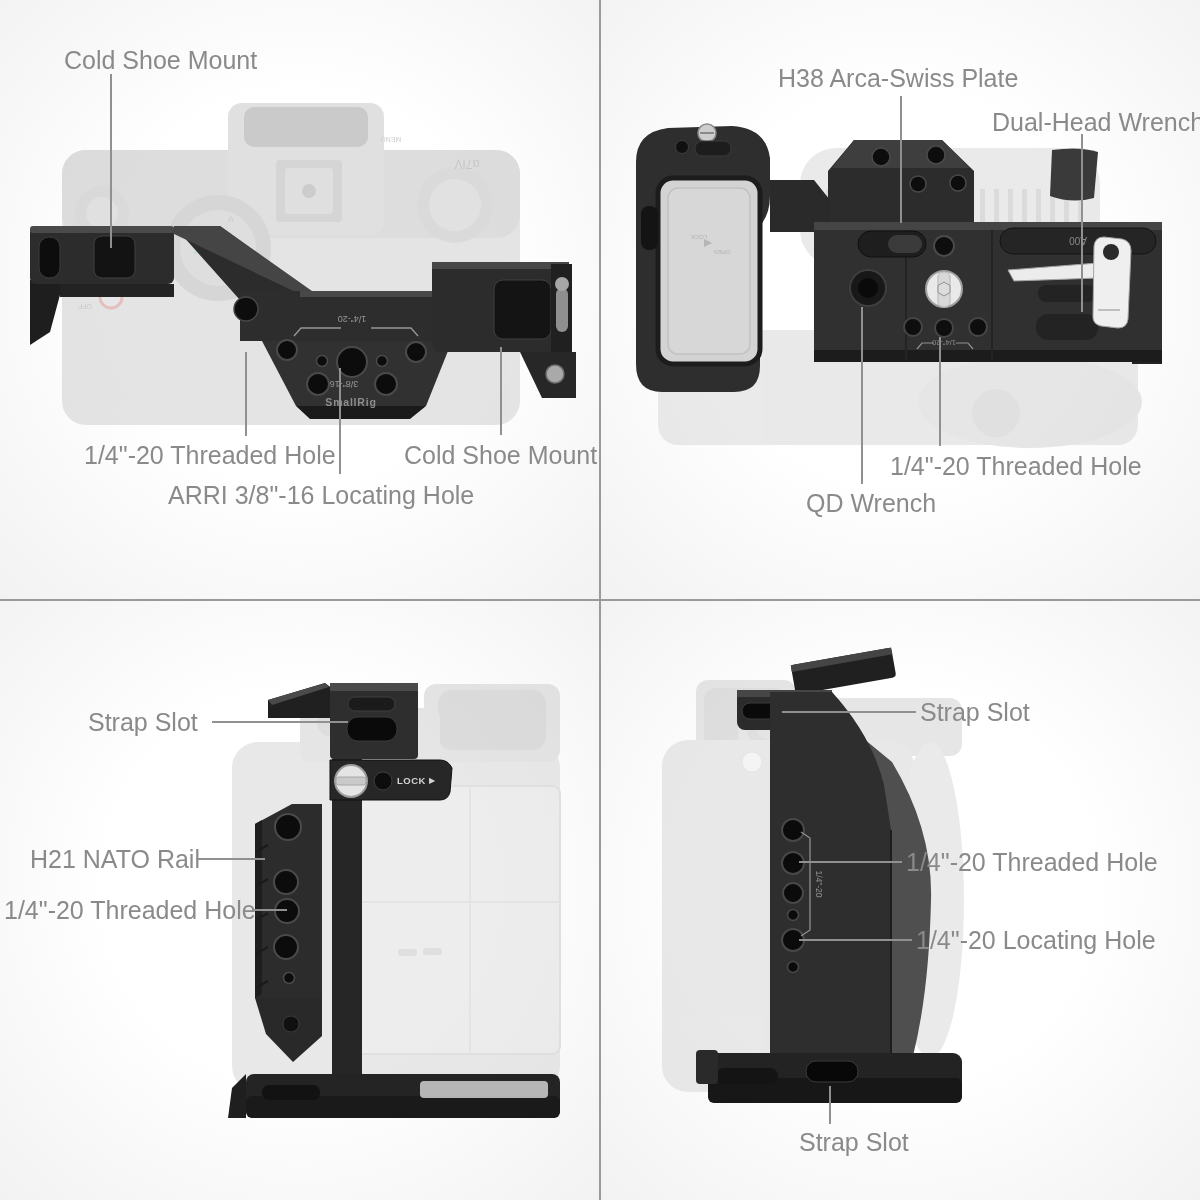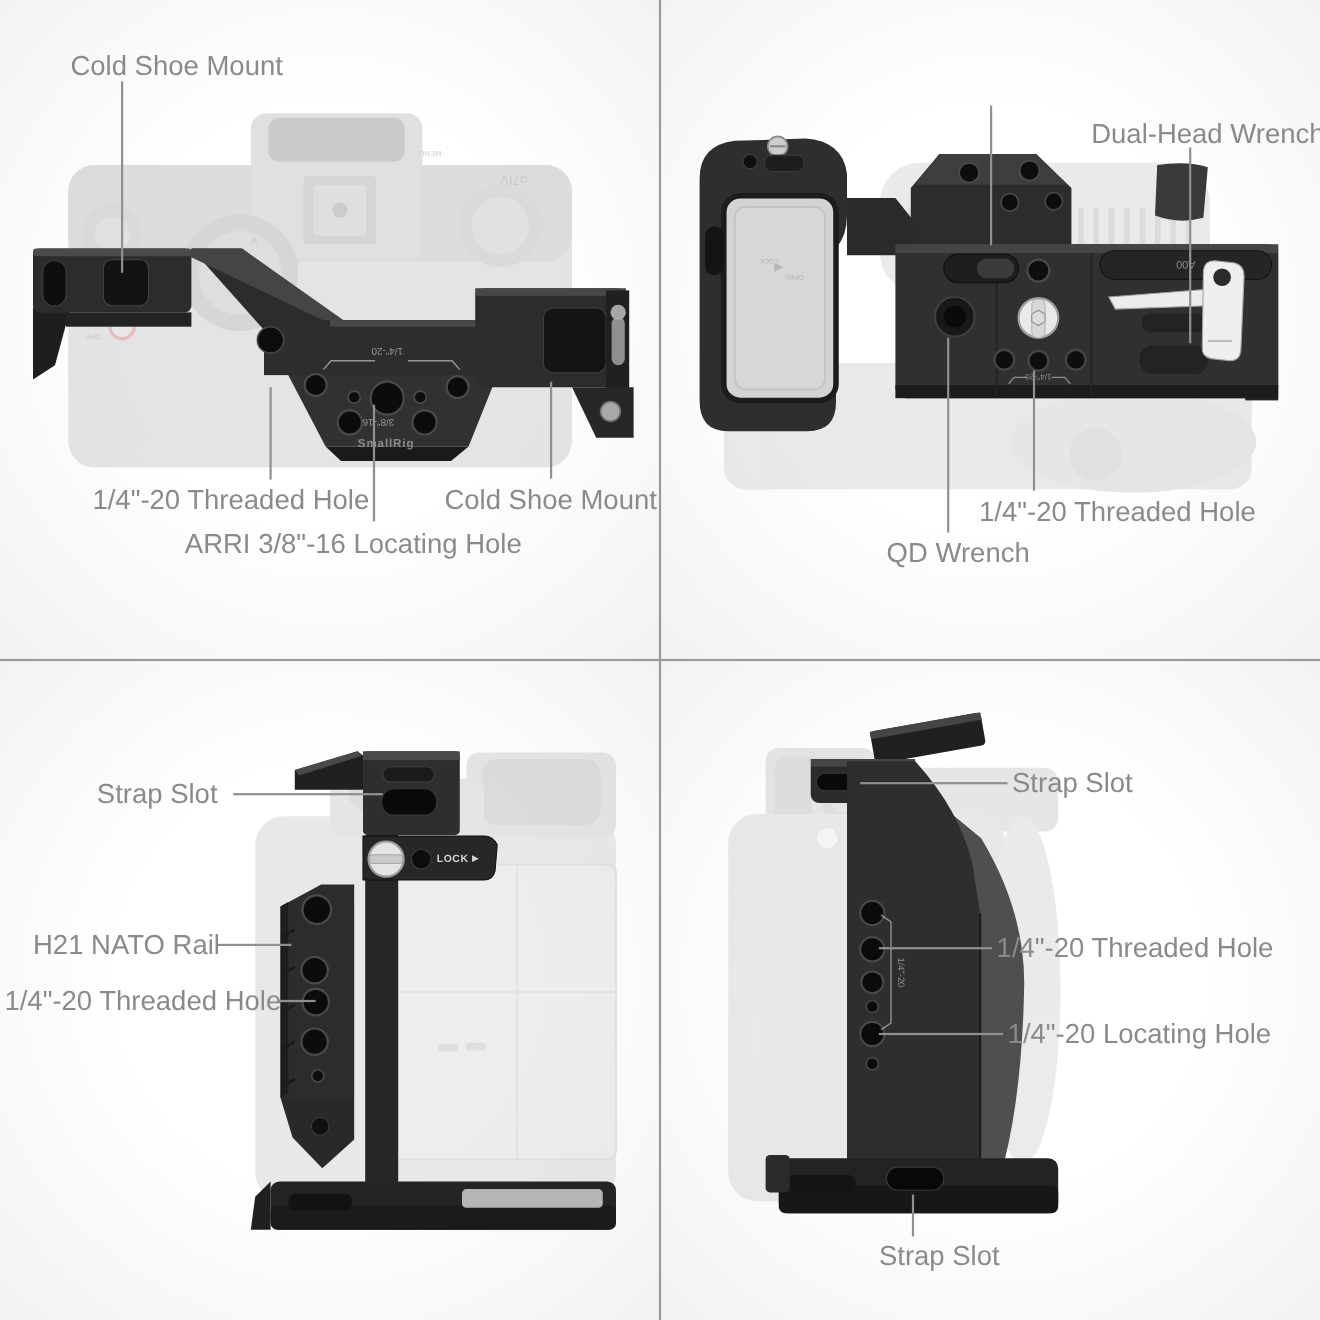--- a/index.html
+++ b/index.html
@@ -249,20 +249,21 @@
 
   <div class="callout" style="left:64px;top:46px">Cold Shoe Mount</div>
   <div class="leader-v" style="left:110px;top:74px;height:174px"></div>
   <div class="callout" style="left:84px;top:441px">1/4"-20 Threaded Hole</div>
   <div class="leader-v" style="left:245px;top:352px;height:84px"></div>
   <div class="callout" style="left:404px;top:441px">Cold Shoe Mount</div>
   <div class="leader-v" style="left:500px;top:347px;height:88px"></div>
   <div class="callout" style="left:168px;top:481px">ARRI 3/8"-16 Locating Hole</div>
   <div class="leader-v" style="left:339px;top:368px;height:106px"></div>
 
+  <div class="callout" style="left:778px;top:64px">H38 Arca-Swiss Plate</div>
   <div class="leader-v" style="left:900px;top:96px;height:127px"></div>
   <div class="callout" style="left:992px;top:108px">Dual-Head Wrench</div>
   <div class="leader-v" style="left:1081px;top:134px;height:178px"></div>
   <div class="callout" style="left:890px;top:452px">1/4"-20 Threaded Hole</div>
   <div class="leader-v" style="left:939px;top:337px;height:109px"></div>
   <div class="callout" style="left:806px;top:489px">QD Wrench</div>
   <div class="leader-v" style="left:861px;top:307px;height:177px"></div>
 
   <div class="callout" style="left:88px;top:708px">Strap Slot</div>
   <div class="leader-h" style="left:212px;top:721px;width:136px"></div>

